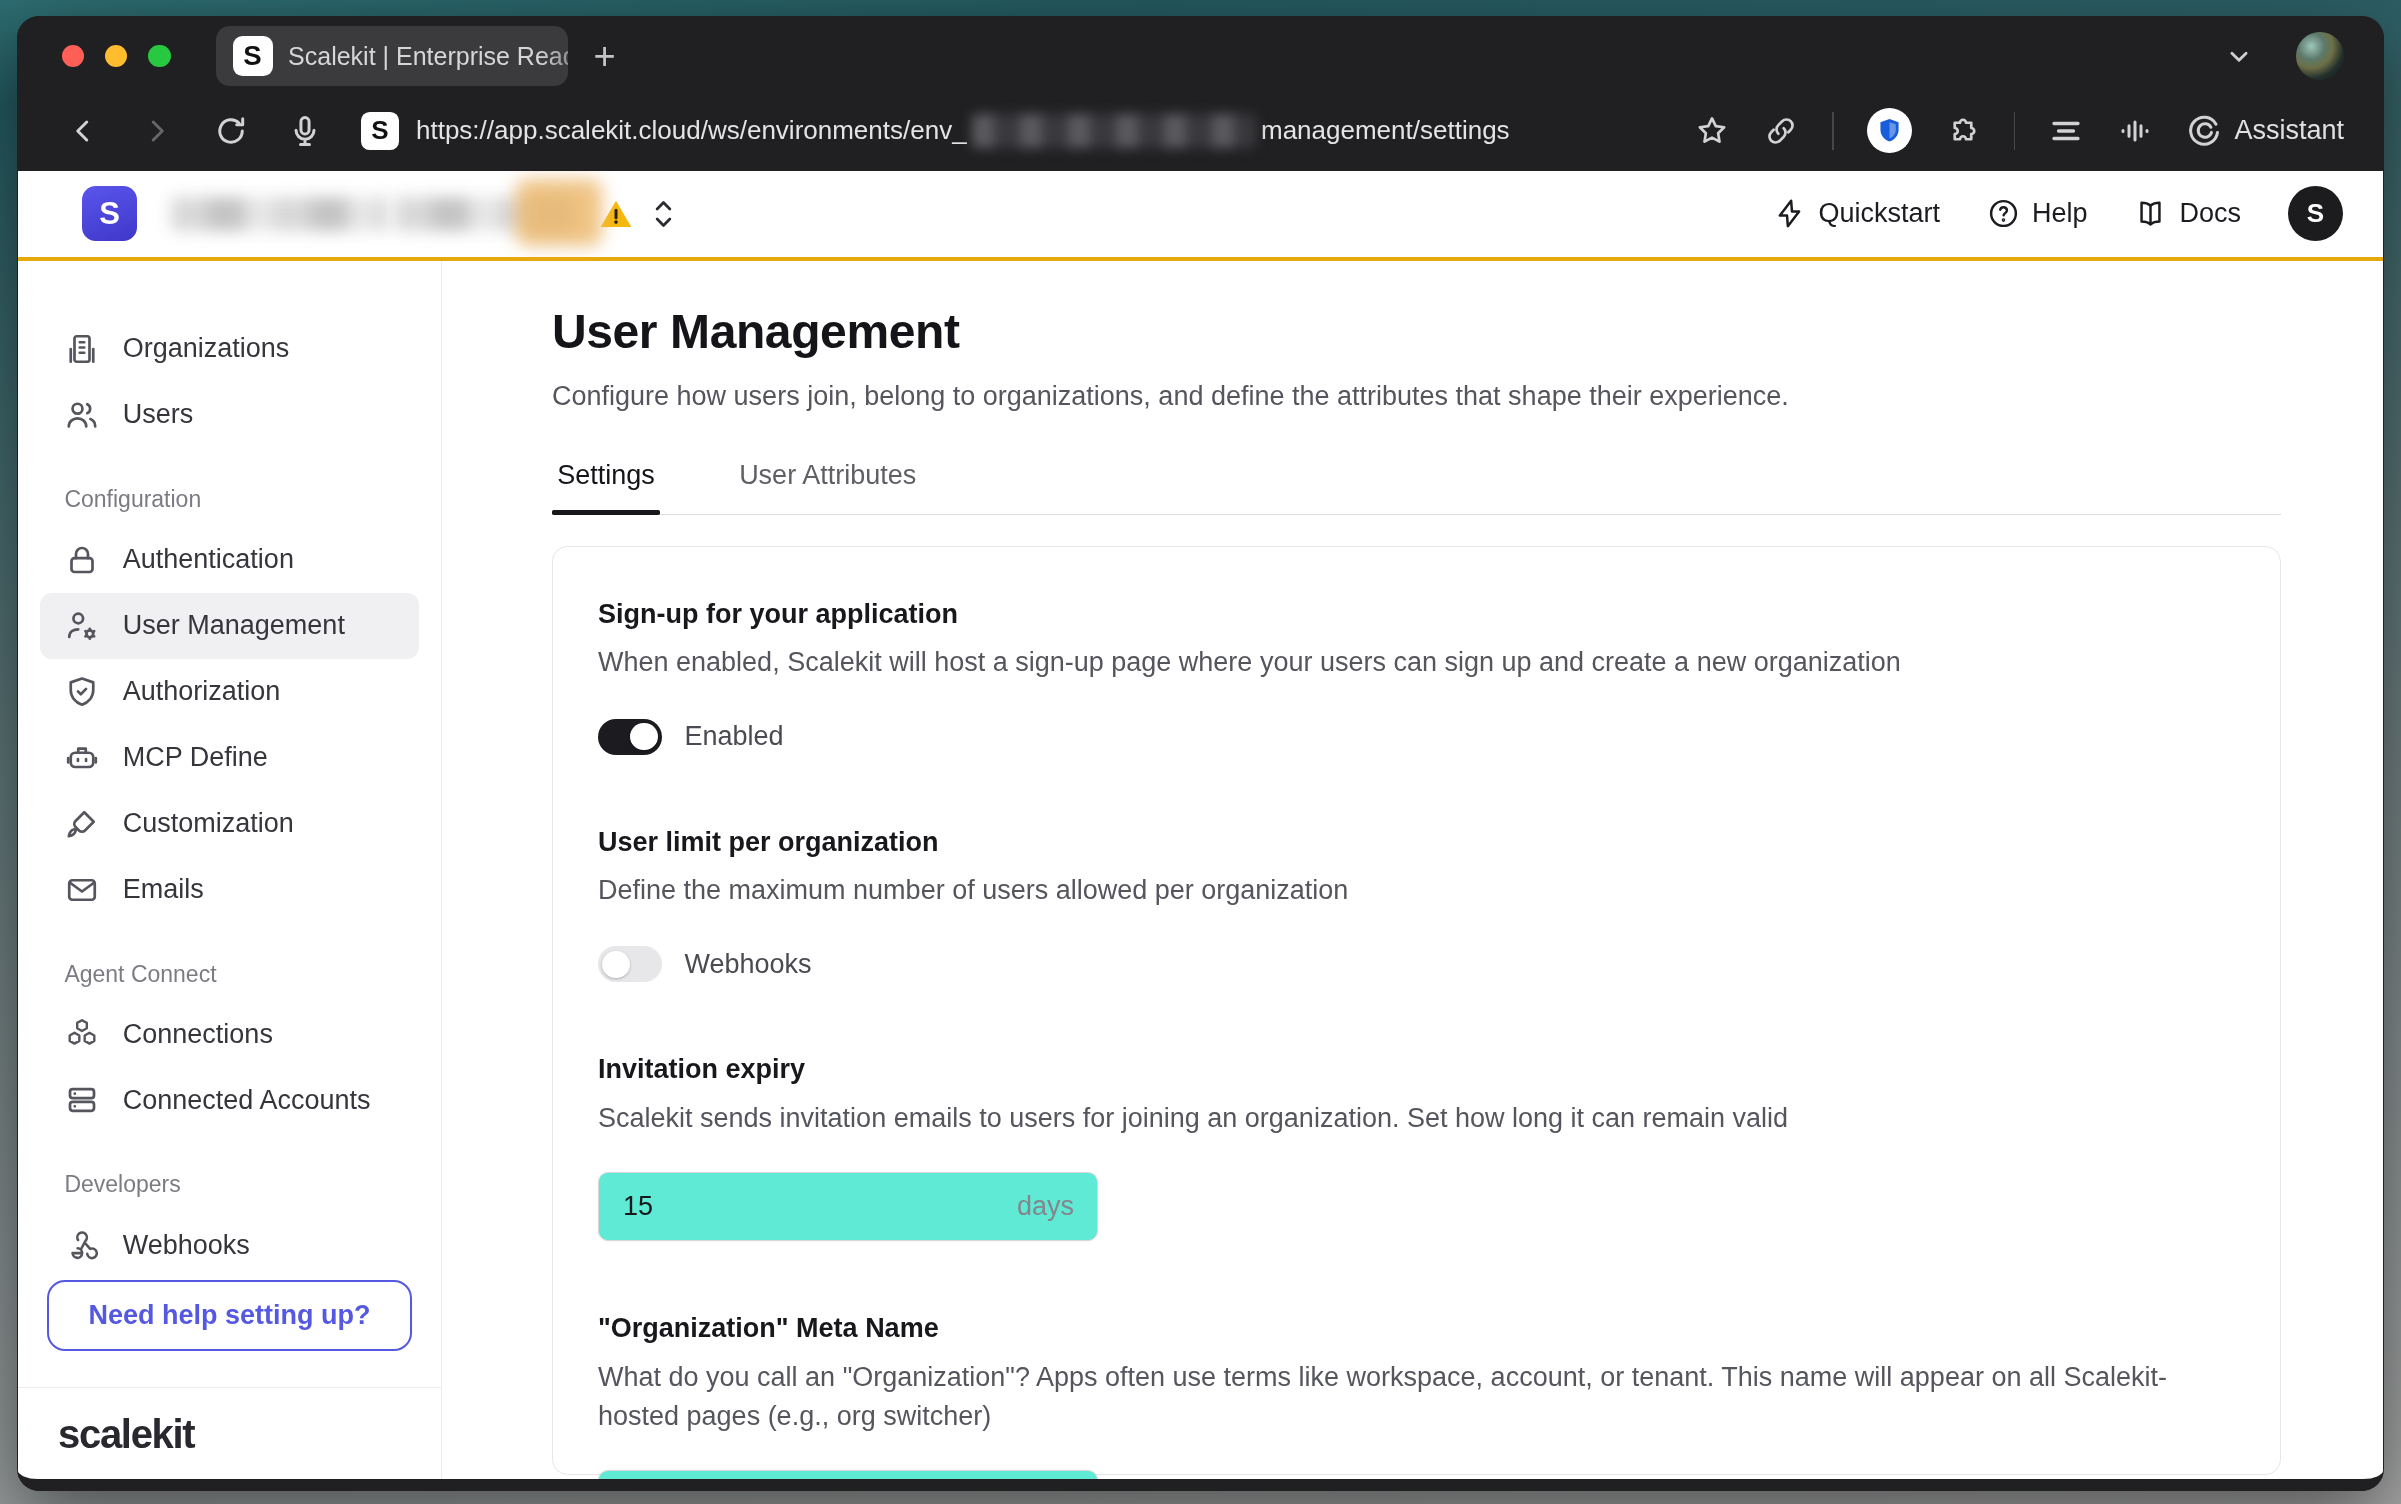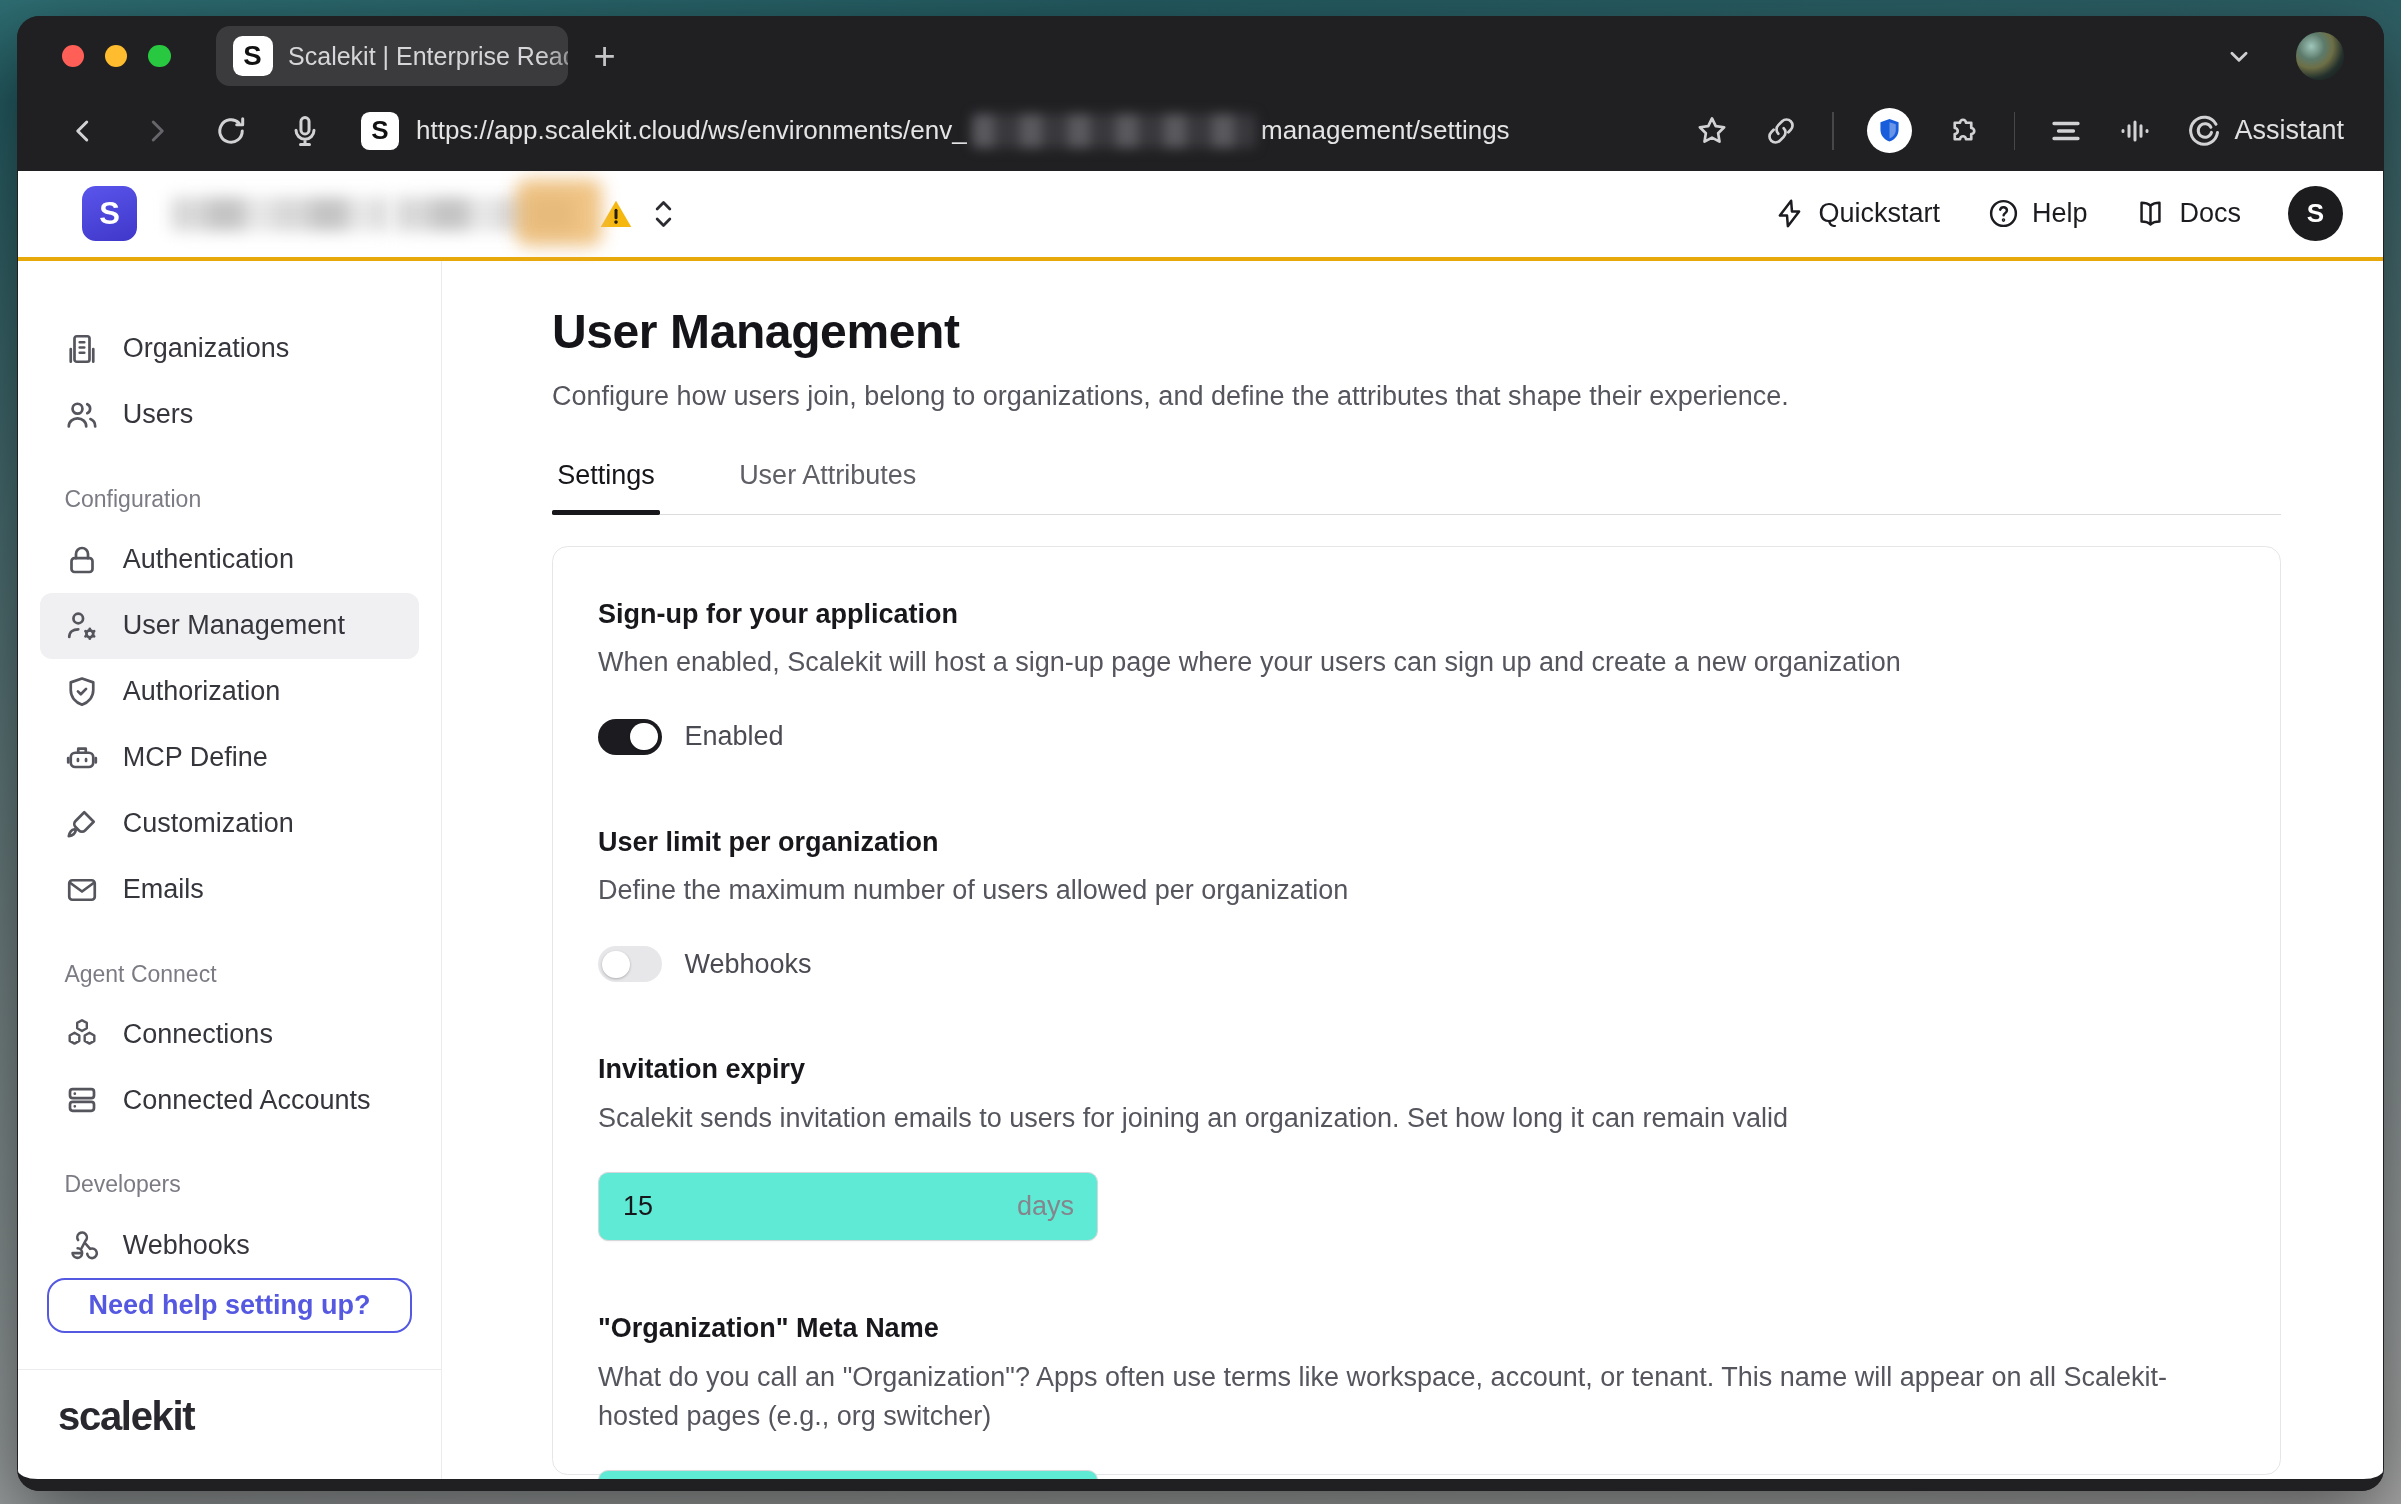--- a/index.html
+++ b/index.html
@@ -76,21 +76,21 @@
     padding:55px 22.4px 0 22.4px;}
   .snav{display:flex;flex-direction:column;justify-content:center;}
   .sitem{display:flex;align-items:center;gap:22.4px;height:66px;padding:0 24px;border-radius:12px;
     color:#35353c;font-size:27px;}
   .sitem .ic{width:36px;height:36px;color:#55555d;flex:none;}
   .sitem.active{background:#f0f0f2;}
   .slabel{font-size:23px;color:#7b7b84;padding:0 24px;margin-top:38px;margin-bottom:13.8px;}
   .help-btn{margin-top:auto;margin-left:6.9px;margin-right:6.9px;height:71px;border:2.2px solid #5558e0;
     border-radius:18px;color:#5558e0;font-size:27px;font-weight:700;
     display:flex;align-items:center;justify-content:center;}
-  .side-footer{margin:36px -22.4px 0 -22.4px;border-top:1.7px solid #ececee;padding:24px 40px 40px 40px;}
+  .side-footer{margin:36px -22.4px 0 -22.4px;border-top:1.7px solid #ececee;padding:24px 40px 22px 40px;}
   .wordmark{font-size:40px;font-weight:700;letter-spacing:-1.3px;color:#29282e;}
 
   
   .main{flex:1;padding:43px 0 0 110px;overflow:hidden;}
   .page-title{font-size:48px;font-weight:600;color:#141419;letter-spacing:-0.4px;margin:0;}
   .page-sub{font-size:27px;color:#55555e;margin-top:22.4px;}
   .tabs{display:flex;gap:74px;margin-top:48px;width:1729px;border-bottom:1.7px solid #dcdcdf;}
   .tabx{font-size:27px;padding:0 5.2px 22.4px 5.2px;position:relative;color:#5f5f66;}
   .tabx.active{color:#141419;font-weight:400;}
   .tabx.active::after{content:"";position:absolute;left:0;right:0;bottom:-1.7px;height:5.2px;background:#17171c;border-radius:1.7px;}

